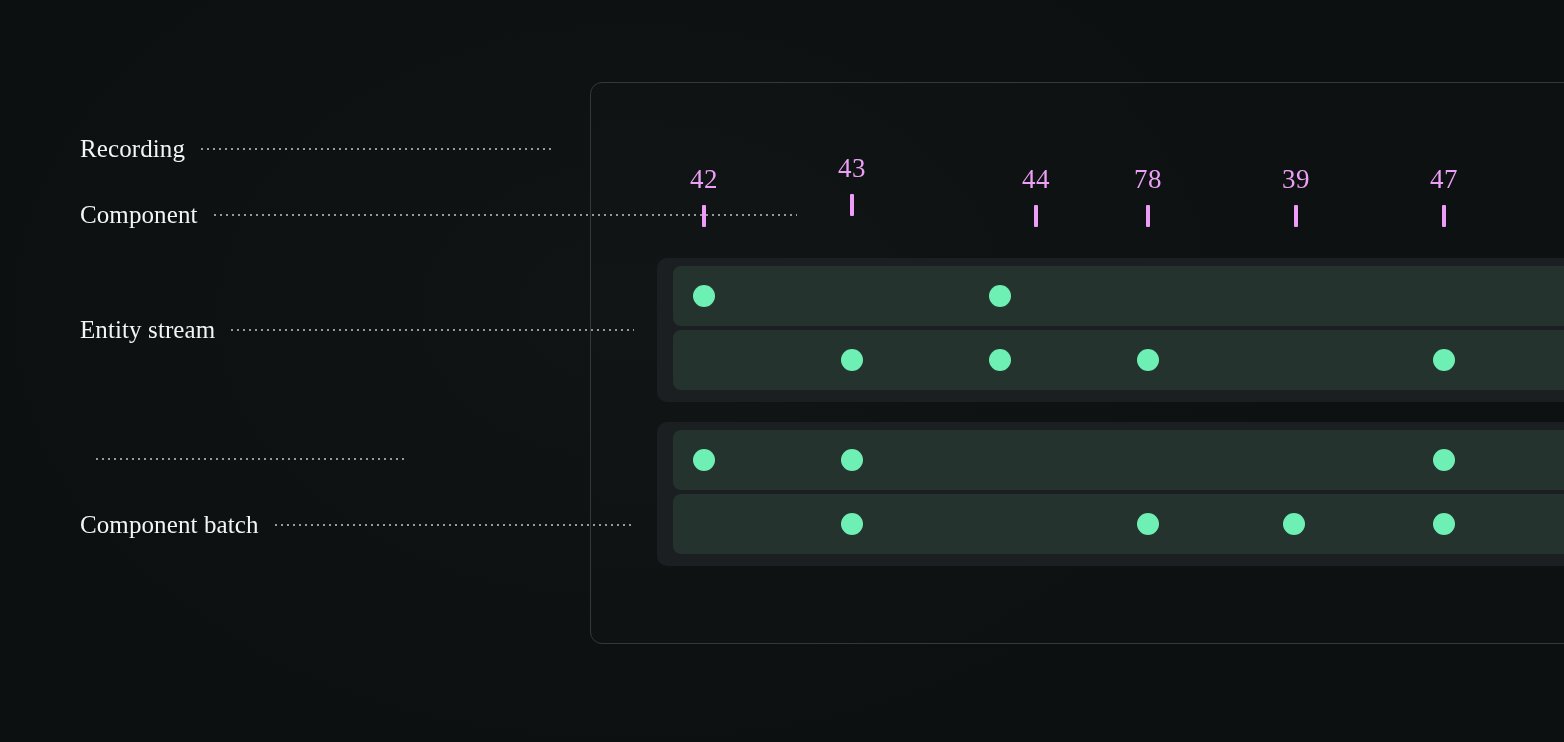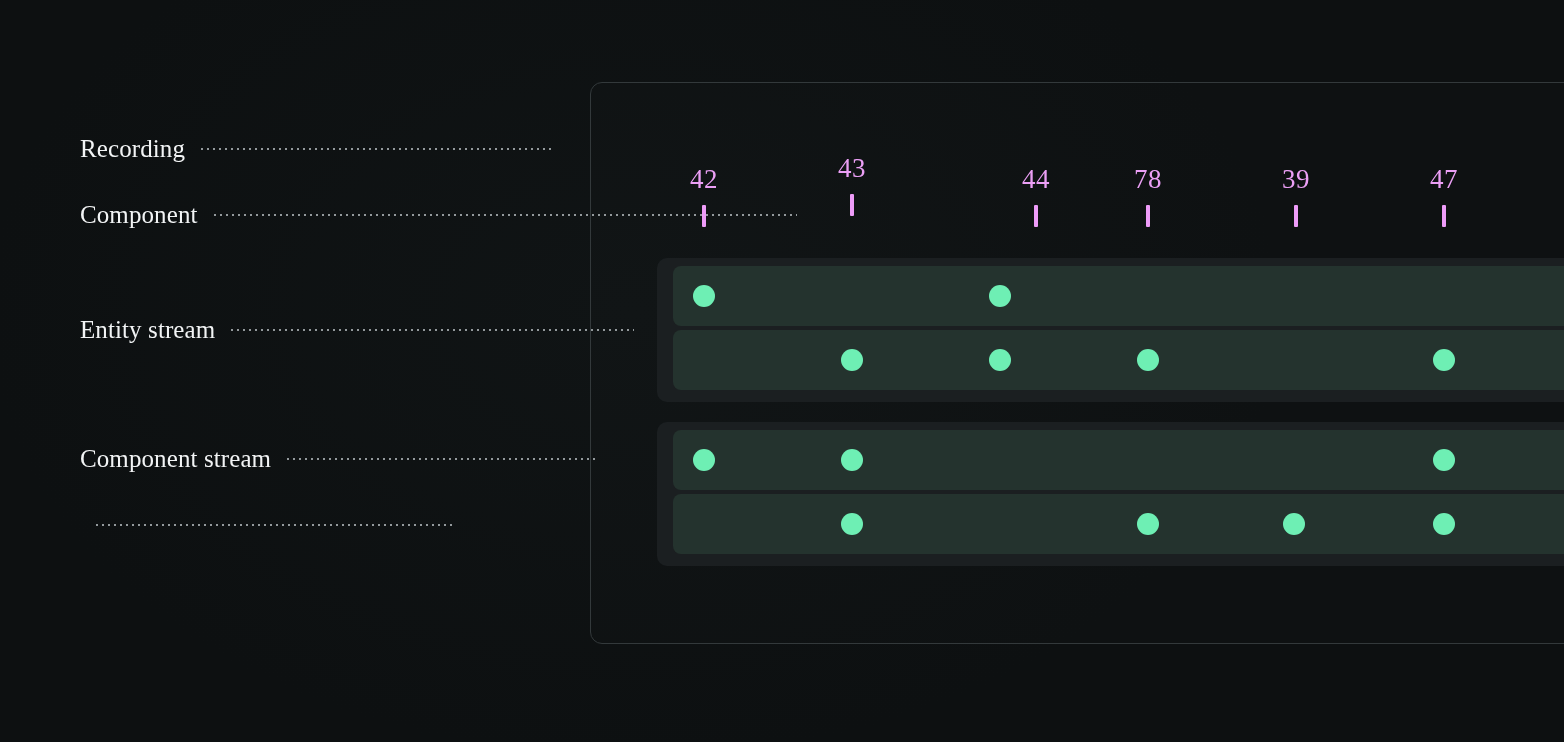--- a/index.html
+++ b/index.html
@@ -134,24 +134,24 @@
       </div>
       <div class="anno" style="left: 80px; top: 200px;">
         <span class="anno-text">Component</span>
         <span class="leader" style="width: 585px;"></span>
       </div>
       <div class="anno" style="left: 80px; top: 315px; text-align: center;">
         <span class="anno-text">Entity stream</span>
         <span class="leader" style="width: 405px;"></span>
       </div>
       <div class="anno" style="left: 80px; top: 444px;">
-        <span class="anno-text">Component stream</span>
         <span class="leader" style="width: 310px;"></span>
       </div>
       <div class="anno" style="left: 80px; top: 510px;">
+        <span class="anno-text">Component batch</span>
         <span class="leader" style="width: 360px;"></span>
       </div>
     </div>
 
   <div class="ruler" id="ruler">
       <div class="tick-group" style="left: 704px; top: 164px;">
         <div class="tick-label">42</div>
         <div class="tick-mark"></div>
       </div>
       <div class="tick-group" style="left: 852px; top: 153px;">

